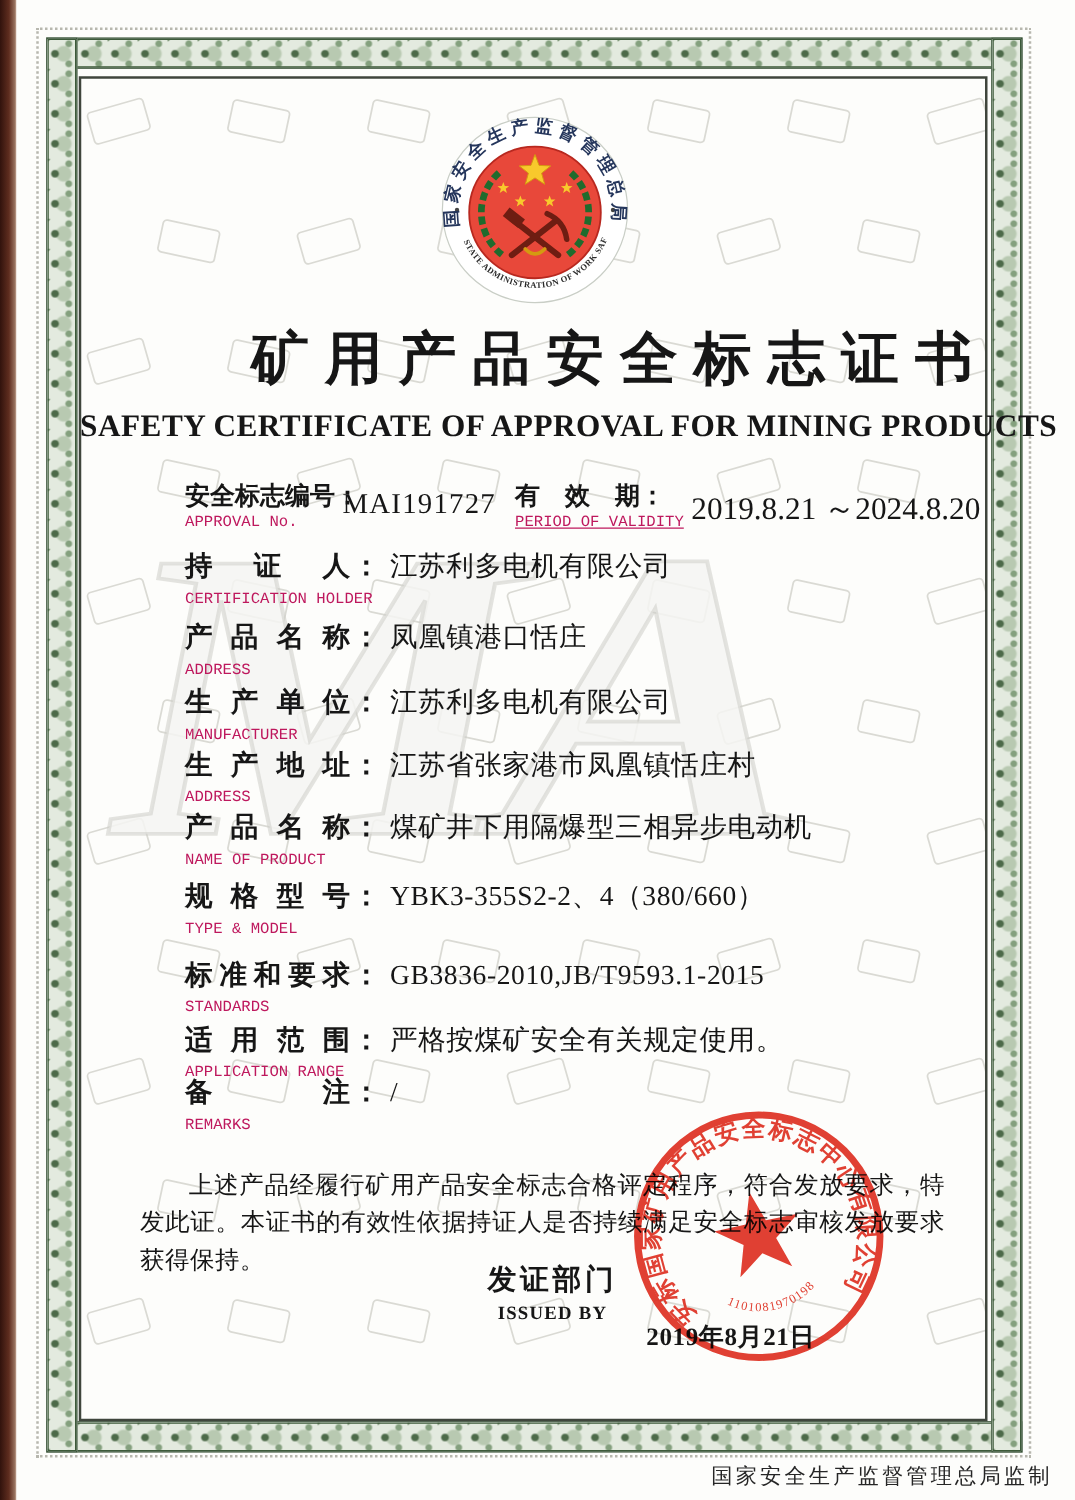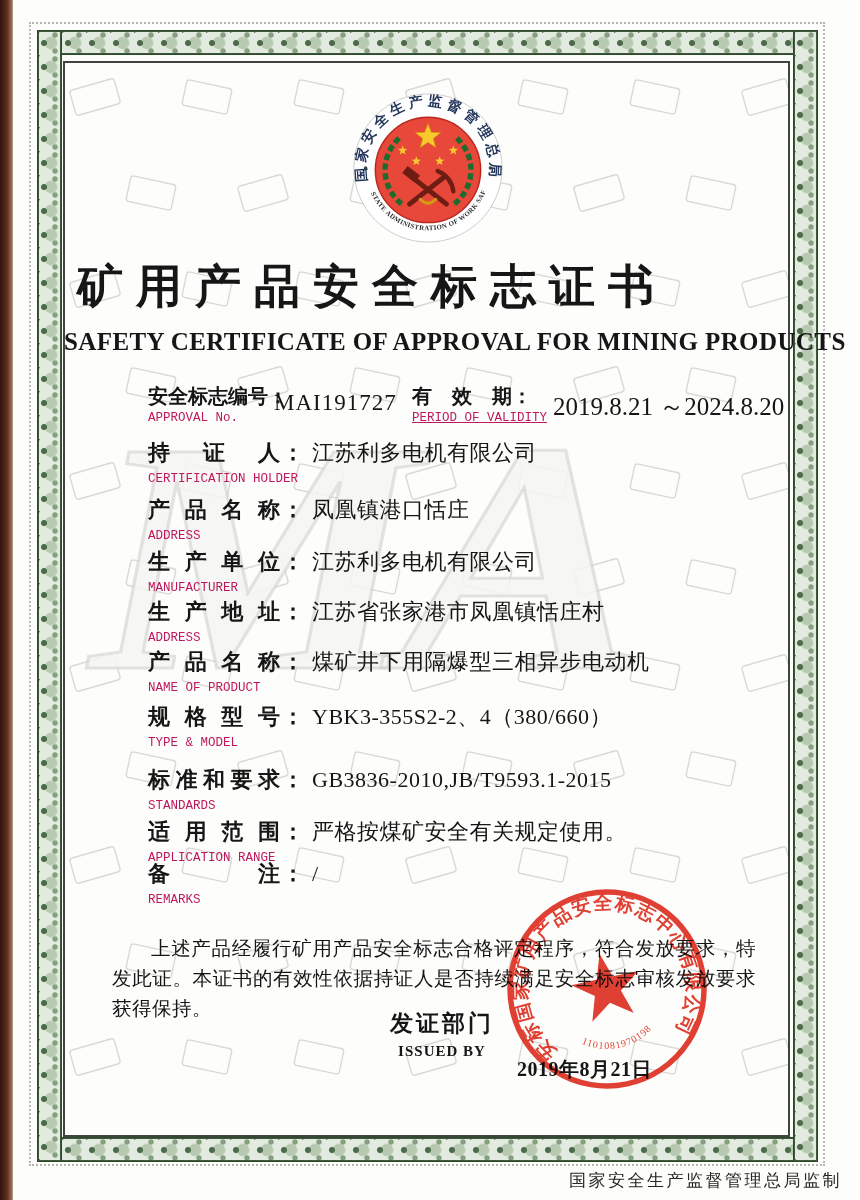--- a/index.html
+++ b/index.html
@@ -37,21 +37,21 @@
   .ministamps{position:absolute;left:66px;top:66px;z-index:0;}
   .big-ma{position:absolute;left:120px;top:392px;z-index:0;
           font-size:330px;font-weight:bold;font-style:italic;line-height:1;
           letter-spacing:-18px;color:rgba(244,244,242,.85);
           -webkit-text-stroke:3px rgba(205,205,200,.55);transform:scaleX(1.12);}
 
   .content{position:absolute;left:0;top:0;width:860px;height:1200px;z-index:4;}
 
   .emblem{position:absolute;left:350px;top:90px;}
 
-  .title-cn{position:absolute;left:64px;width:727px;top:256px;text-align:left;
+  .title-cn{position:absolute;left:64px;width:727px;top:256px;text-align:right;
             font-size:46px;font-weight:bold;letter-spacing:13px;padding-left:13px;
             box-sizing:border-box;white-space:nowrap;}
   .title-en{position:absolute;left:64px;width:727px;top:328px;text-align:center;
             font-size:25px;font-weight:bold;letter-spacing:.4px;white-space:nowrap;}
 
   .cn-label{font-size:20px;font-weight:bold;}
   .en-label{font-family:"Liberation Mono","DejaVu Sans Mono",monospace;font-size:12.5px;color:#be185d;}
 
   .apv-label{position:absolute;left:148px;top:383px;}
   .apv-en{position:absolute;left:148px;top:411px;}

